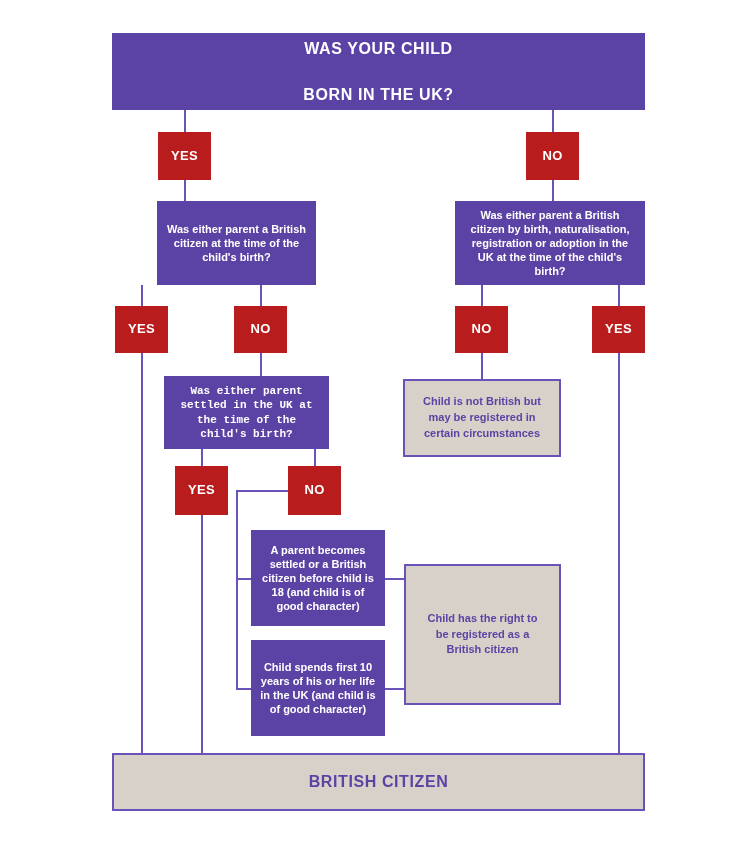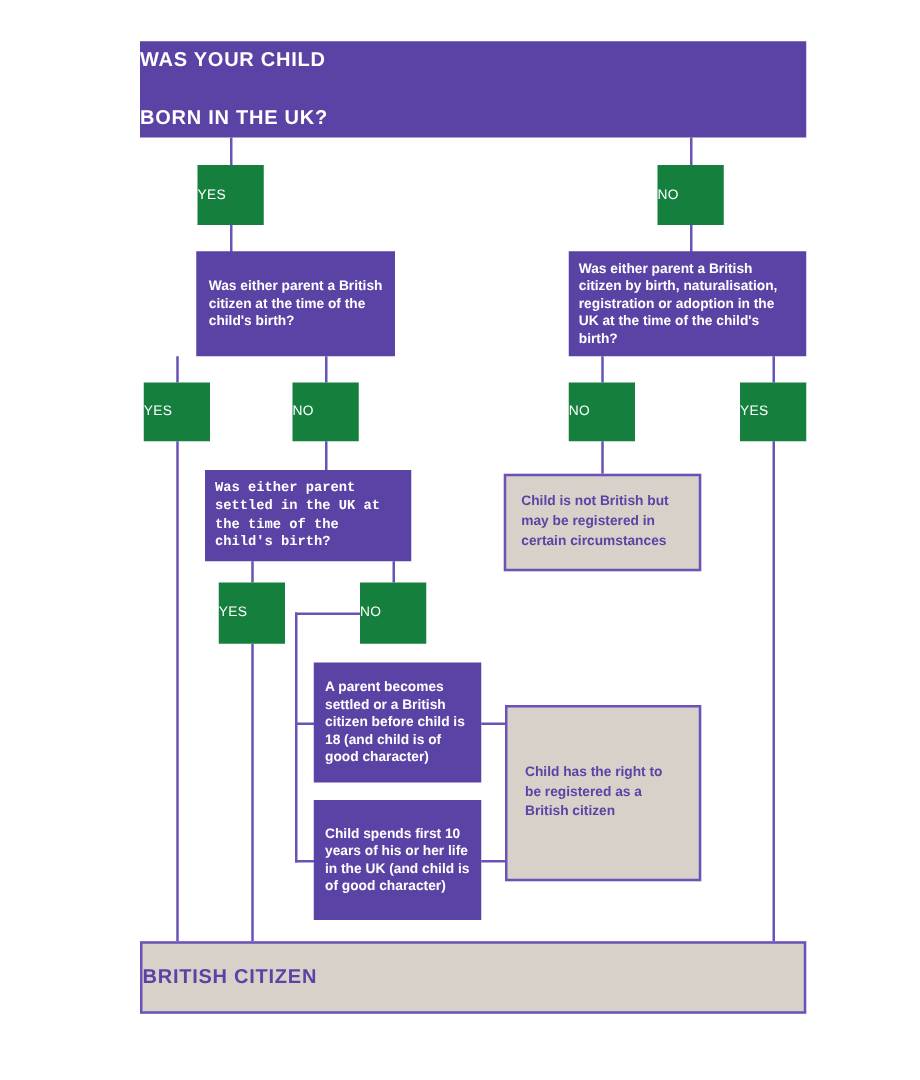--- a/index.html
+++ b/index.html
@@ -16,37 +16,38 @@
     height: 864px;
     background: #ffffff;
     overflow: hidden;
   }
   .node {
     position: absolute;
     box-sizing: border-box;
     display: flex;
     align-items: center;
     justify-content: center;
+    text-align: center;
     line-height: 1.28;
     z-index: 3;
   }
   .node span { display: block; width: 100%; }
 
   
   .purple {
     background: #5B43A5;
     color: #ffffff;
     font-weight: bold;
   }
   
   .chip {
-    background: #15803d;
+    background: #b91c1c;
     color: #ffffff;
-    font-weight: normal;
-    font-size: 11px;
+    font-weight: bold;
+    font-size: 13px;
     letter-spacing: 0.3px;
   }
   
   .beige {
     background: #D8D1C9;
     color: #5B43A5;
     border: 2px solid #6B52B8;
     font-weight: bold;
   }
 

